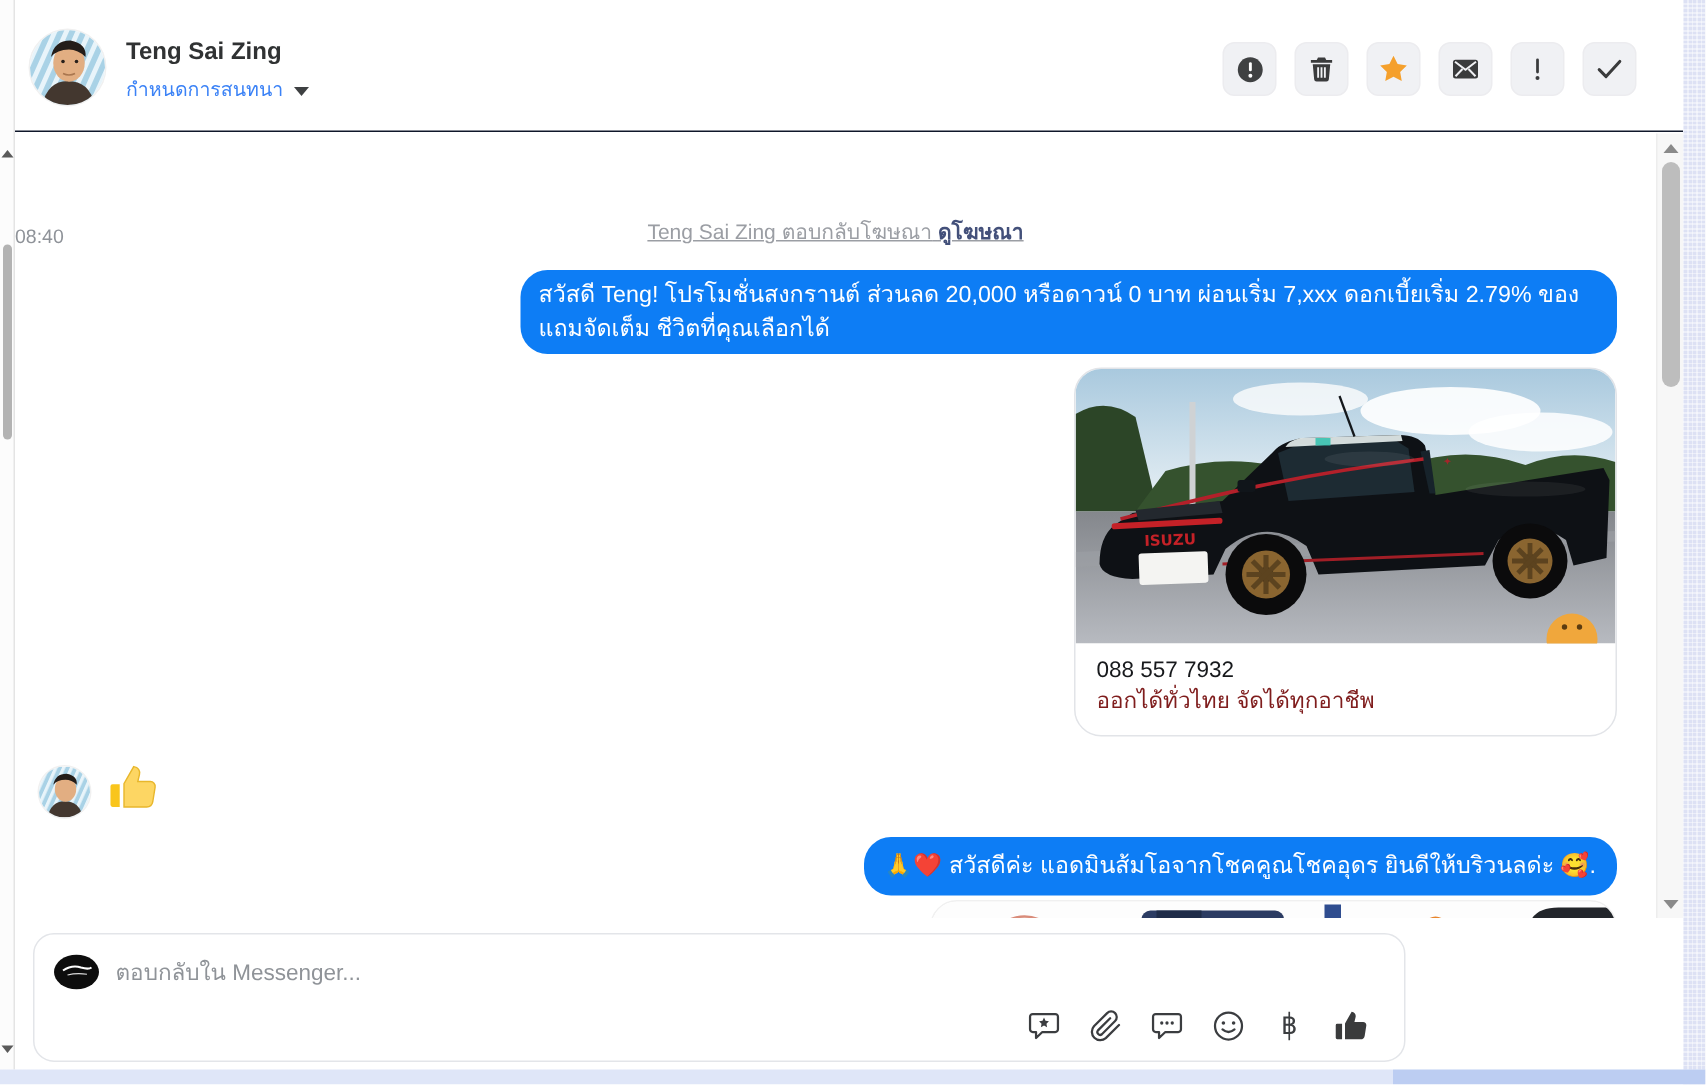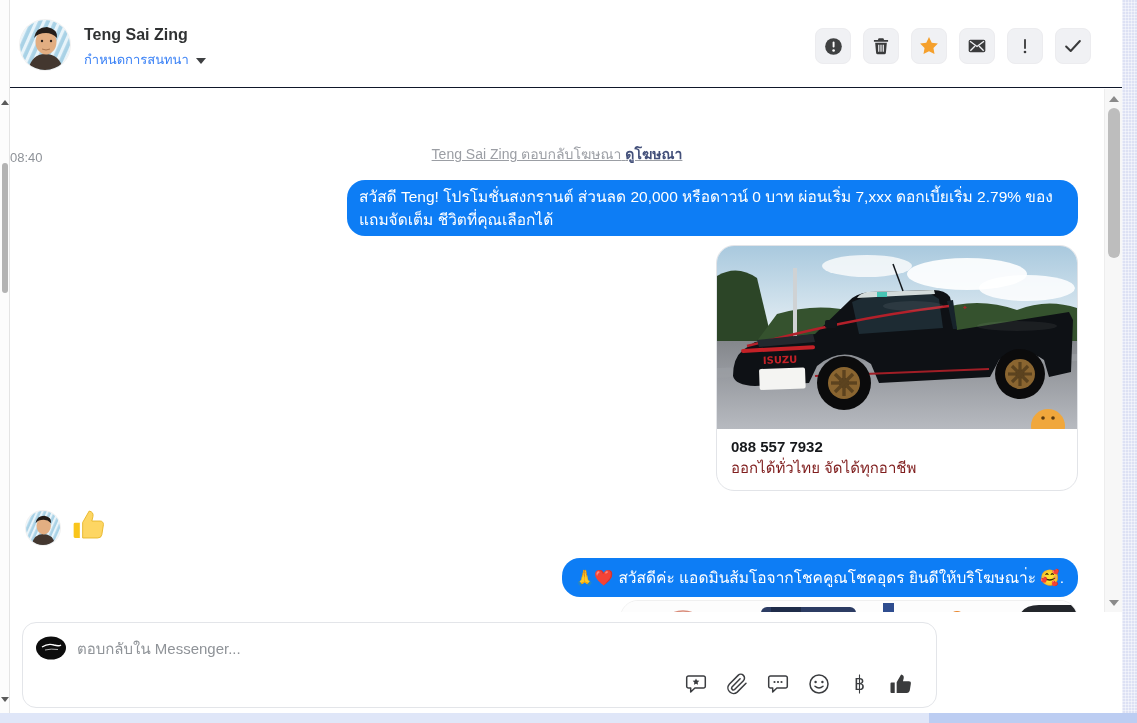--- a/index.html
+++ b/index.html
@@ -57,21 +57,21 @@
 
   .bubble { background:#0d7df5; color:#fff; border-radius:18px; font-size:15.5px; }
   .bubble-1 { position:absolute; top:91px; right:26px; width:731px; padding:5px 12px;
     line-height:23px; overflow-wrap:break-word;margin-left:11px; }
   .bubble-2 { position:absolute; top:469px; right:26px; padding:8px 14px; line-height:23px; white-space:nowrap; }
 
   .card { position:absolute; top:156px; right:26px; width:362px; border:1px solid #e2e4e8;
     border-radius:18px; background:#fff; overflow:hidden; cursor:pointer; }
   .card-img { width:360px; height:183px; display:block; }
   .card-info { padding:7px 14px 12px 14px; }
-  .card-phone { font-size:15px; font-weight:bold; color:#17191c; line-height:22px; }
+  .card-phone { font-size:15px; font-weight:normal; color:#17191c; line-height:22px; }
   .card-caption { font-size:15px; color:#7f1d1d; line-height:20px; }
 
   .reaction-row { position:absolute; top:416px; left:16px; display:flex; align-items:flex-end; gap:10px; }
   .small-avatar { width:34px; height:34px; border-radius:50%; overflow:hidden; box-shadow:0 0 0 1px rgba(0,0,0,.06); }
   .sr-only { position:absolute; width:1px; height:1px; overflow:hidden; clip:rect(0 0 0 0); }
 
   .partial-img { position:absolute; top:511px; right:26px; width:458px; height:60px;
     border-radius:18px 18px 0 0; overflow:hidden; background:#fff; border:1px solid #f0f0f0; cursor:pointer; }
 
   
@@ -253,21 +253,21 @@
         </svg>
       </div>
       <span class="sr-only">👍</span>
       <svg width="38" height="40" viewBox="0 0 24 24">
         <path d="M3.2 10.6h3v9.6h-3a.9.9 0 0 1-.9-.9v-7.8a.9.9 0 0 1 .9-.9z" fill="#f9c51c"></path>
         <path d="M8 20.2V10.4l4.1-7.2c1.9.3 2.8 1.6 2.4 3.4l-.7 2.9h5.3a2 2 0 0 1 2 2.3l-1 6.3a2.6 2.6 0 0 1-2.6 2.1H8z" fill="#fdd663" stroke="#e8b72c" stroke-width=".6"></path>
       </svg>
     </div>
 
     <div class="bubble bubble-2">
-      <span>🙏❤️ สวัสดีค่ะ แอดมินส้มโอจากโชคคูณโชคอุดร ยินดีให้บริโฆษณา่ะ 🥰.</span>
+      <span>🙏❤️ สวัสดีค่ะ แอดมินส้มโอจากโชคคูณโชคอุดร ยินดีให้บริวนลด่ะ 🥰.</span>
     </div>
 
     <div class="partial-img">
       <svg width="458" height="60" viewBox="0 0 458 60">
         <rect width="458" height="60" fill="#fdfdfd"></rect>
         <circle cx="62" cy="34" r="24" fill="none" stroke="#d98c7a" stroke-width="1.6"></circle>
         <rect x="140" y="6" width="95" height="50" rx="6" fill="#2c3c63"></rect>
         <rect x="150" y="6" width="30" height="50" fill="#1f2c49"></rect>
         <rect x="262" y="2" width="11" height="56" fill="#2f4d8f"></rect>
         <circle cx="336" cy="18" r="8" fill="#e8852c"></circle>

